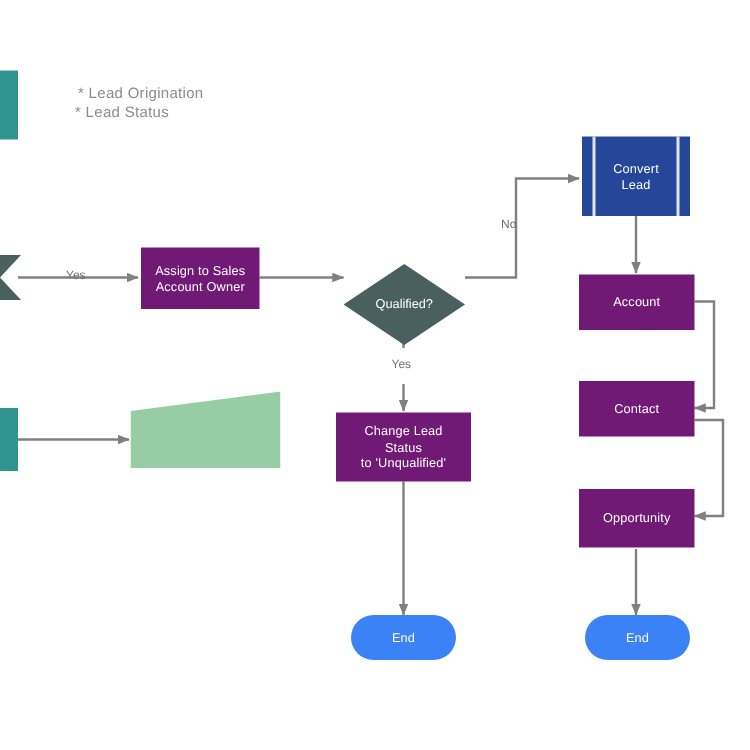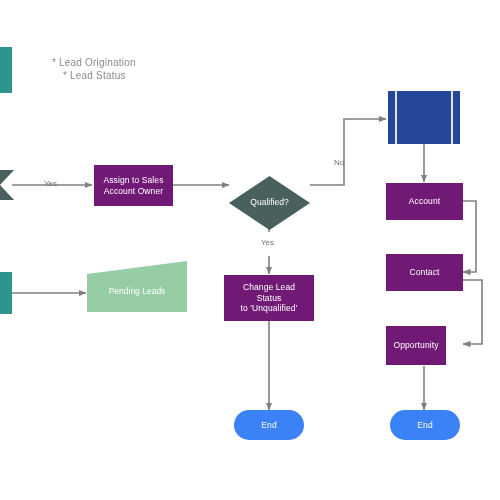--- a/index.html
+++ b/index.html
@@ -58,21 +58,21 @@
 
     <path d="M269,321 L269,410" marker-end="url(#arr)"></path>
 
     <path d="M12,293 L86,293" marker-end="url(#arr)"></path>
 
     <path d="M0,285 L0,285"></path>
   </g>
 </svg>
 
 <div class="note" style="left:52px;top:57px;">* Lead Origination</div>
-<div class="note" style="left:63px;top:70px;text-align:center;">* Lead Status</div>
+<div class="note" style="left:50px;top:70px;text-align:center;">* Lead Status</div>
 
 <div class="node edgebox" style="left:0;top:47px;width:12px;height:46px;"></div>
 
 <div class="node edgebox" style="left:0;top:272px;width:12px;height:42px;"></div>
 
 <div class="diamond-wrap" style="left:-14px;top:170px;width:28px;height:30px;">
   <svg width="28" height="30" viewBox="0 0 28 30">
     <polygon points="0,0 28,0 14,15 28,30 0,30" fill="#49605f"></polygon>
   </svg>
 </div>
@@ -87,52 +87,55 @@
 <div class="diamond-wrap" style="left:229px;top:176px;width:81px;height:54px;">
   <svg width="81" height="54" viewBox="0 0 81 54">
     <polygon points="40.5,0 81,27 40.5,54 0,27" fill="#49605f"></polygon>
   </svg>
   <div class="shape-txt" style="top:21px;">Qualified?</div>
 </div>
 
 <div class="node predef" style="left:388px;top:91px;width:72px;height:53px;position:absolute;">
   <div class="bar" style="left:7px;"></div>
   <div class="bar" style="right:7px;"></div>
+  <div style="position:relative;width:100%;">
+    <div class="proc-txt">Convert</div>
+    <div class="proc-txt">Lead</div>
+  </div>
 </div>
 
 <div class="node proc" style="left:386px;top:183px;width:77px;height:37px;">
   <span class="proc-txt">Account</span>
 </div>
 
 <div class="node proc" style="left:386px;top:254px;width:77px;height:37px;">
   <span class="proc-txt">Contact</span>
 </div>
 
-<div class="node proc" style="left:386px;top:326px;width:60px;height:39px;">
+<div class="node proc" style="left:386px;top:326px;width:77px;height:39px;">
   <span class="proc-txt">Opportunity</span>
 </div>
 
 <div class="trapz" style="left:87px;top:261px;width:100px;height:51px;">
   <svg width="100" height="51" viewBox="0 0 100 51">
     <polygon points="0,13 100,0 100,51 0,51" fill="#96cda4"></polygon>
   </svg>
-  <div class="t-txt" style="top:25px;">Pending Leads</div>
 </div>
 
 <div class="node proc" style="left:224px;top:275px;width:90px;height:46px;">
   <div style="position:relative;width:100%;">
     <div class="proc-txt">Change Lead</div>
     <div class="proc-txt">Status</div>
     <div class="proc-txt">to 'Unqualified'</div>
   </div>
 </div>
 
 <div class="node terminator" style="left:234px;top:410px;width:70px;height:30px;">
   <span class="proc-txt">End</span>
 </div>
 
 <div class="node terminator" style="left:390px;top:410px;width:70px;height:30px;">
   <span class="proc-txt">End</span>
 </div>
 
 <div class="labeltxt" style="left:44px;top:179px;">Yes</div>
-<div class="labeltxt" style="left:334px;top:158px;">No</div>
+<div class="labeltxt" style="left:334px;top:145px;">No</div>
 <div class="labeltxt" style="left:261px;top:238px;">Yes</div>
 
 </body></html>

